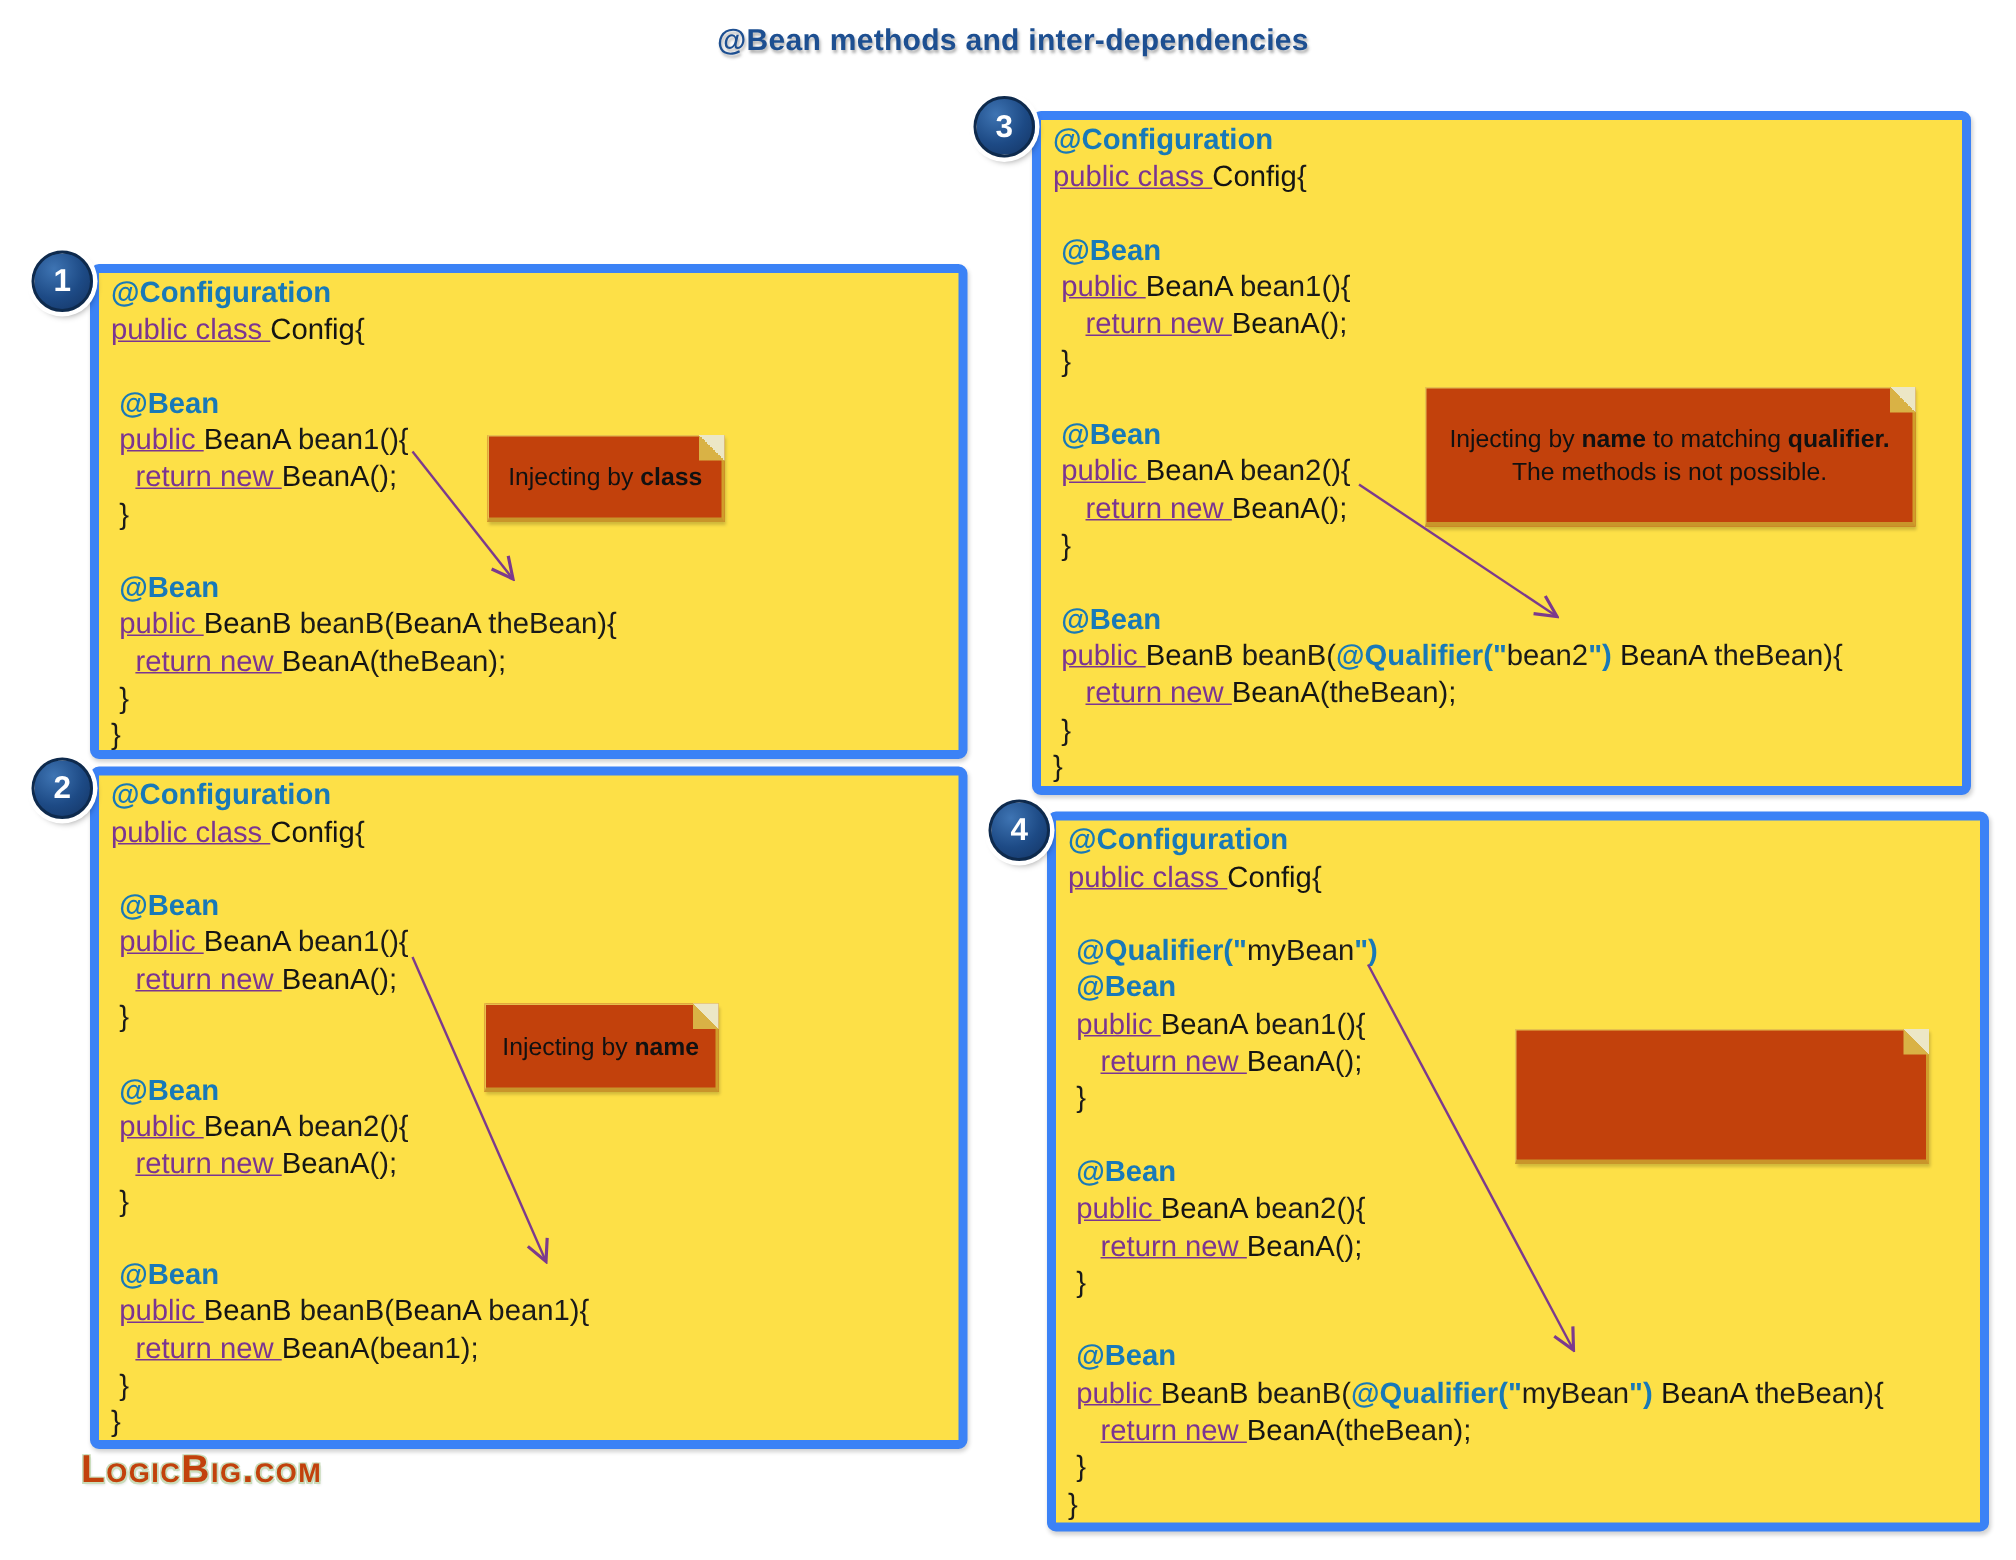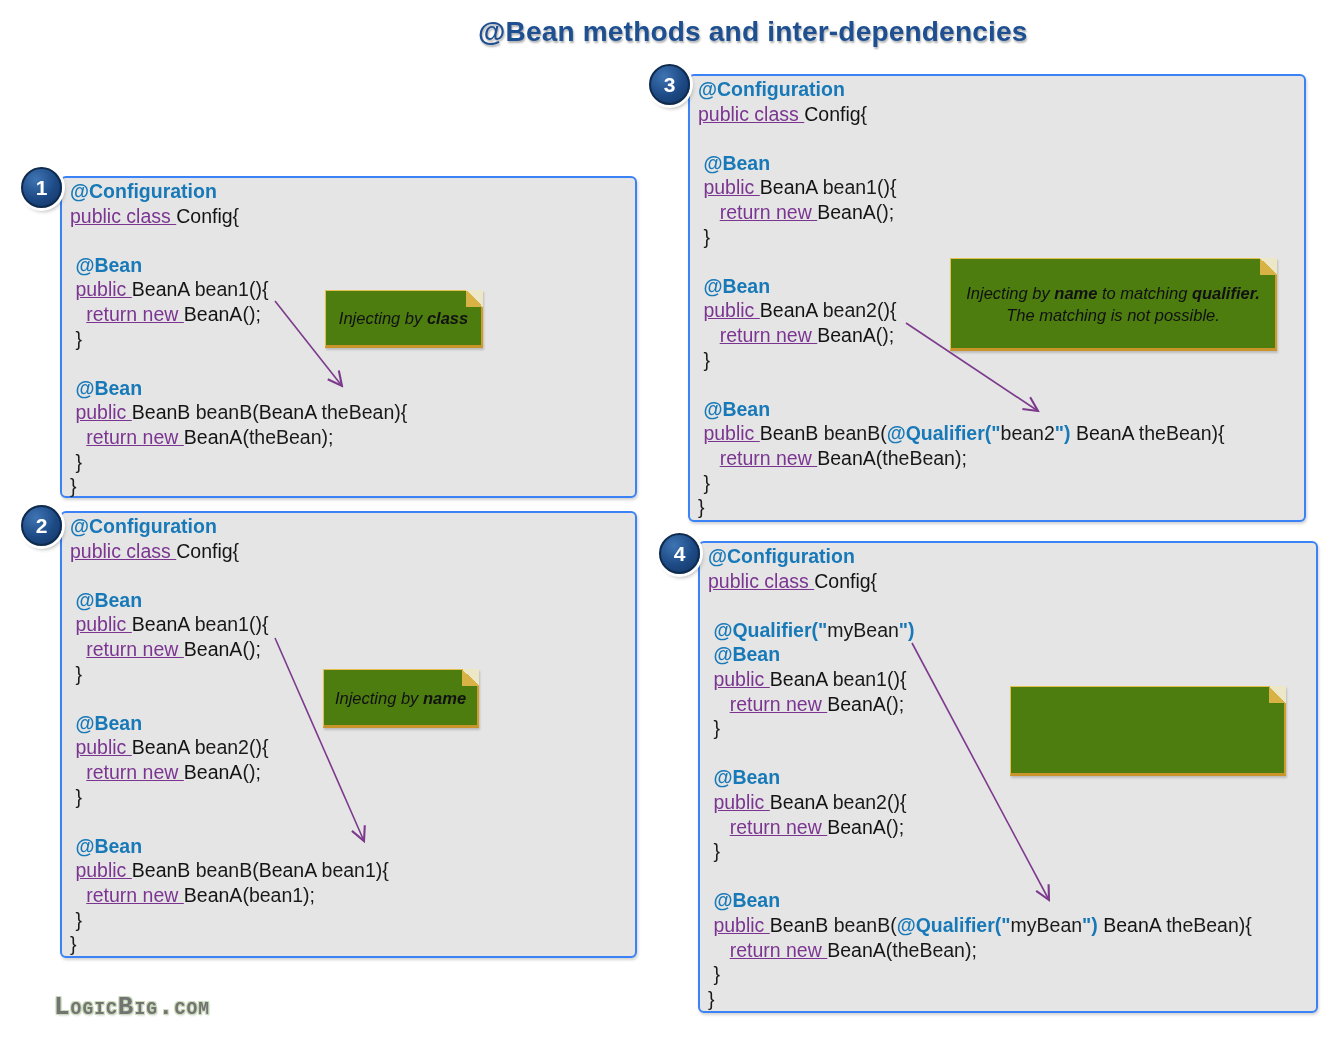--- a/index.html
+++ b/index.html
@@ -1,26 +1,26 @@
 <!DOCTYPE html>
 <html><head>
 <meta charset="utf-8">
 <style>
   html,body{margin:0;padding:0;}
   body{
     width:1344px;height:1040px;position:relative;background:#ffffff;
     font-family:"Liberation Sans",sans-serif;overflow:hidden;
   }
   .title{
-    position:absolute;left:478px;top:16px;font-size:28px;font-weight:bold;
+    position:absolute;left:478px;top:16px;font-size:20px;font-weight:bold;
     color:#1d4f91;white-space:nowrap;letter-spacing:0.2px;
     text-shadow:1px 2px 2px rgba(80,80,80,0.45);
   }
   .panel{
-    position:absolute;background:#e5e5e5;border:2px solid #3b82f6;
+    position:absolute;background:#fde047;border:6px solid #3b82f6;
     border-radius:6px;box-shadow:1px 2px 3px rgba(0,0,0,0.18);
   }
   .p1{left:60px;top:176px;width:573px;height:318px;}
   .p2{left:60px;top:511px;width:573px;height:443px;}
   .p3{left:688px;top:74px;width:614px;height:444px;}
   .p4{left:698px;top:541px;width:616px;height:468px;}
   .code{
     padding:1px 8px;white-space:pre;font-size:19.5px;line-height:24.6px;
     color:#1a1a1a;
   }
@@ -34,42 +34,42 @@
     border:2px solid #0e2a4d;
     box-shadow:0 0 0 3px #ffffff, 2px 3px 4px rgba(0,0,0,0.35);
     color:#ffffff;font-weight:bold;font-size:21px;
     display:flex;align-items:center;justify-content:center;z-index:5;
   }
   .b1{left:21px;top:167px;}
   .b2{left:21px;top:505px;}
   .b3{left:649px;top:64px;}
   .b4{left:659px;top:533px;}
   .note{
-    position:absolute;background:#4d7c0f;
+    position:absolute;background:#c2410c;
     border-top:1px solid #e6c04e;border-left:1px solid #e6c04e;
     border-right:2px solid #d09d2b;border-bottom:3px solid #c9952a;
     display:flex;flex-direction:column;justify-content:center;
     text-align:center;font-size:16.5px;line-height:22px;color:#111111;
-    z-index:4;box-shadow:1px 2px 2px rgba(0,0,0,0.18);font-style:italic;
+    z-index:4;box-shadow:1px 2px 2px rgba(0,0,0,0.18);
   }
   .note::after{
     content:"";position:absolute;top:-1px;right:-2px;width:17px;height:17px;
     background:linear-gradient(225deg,#ece7c6 50%,#d9b245 50%);
   }
   .n{font-weight:normal;}
   .nb{font-weight:bold;}
   .n1{left:325px;top:290px;width:155px;height:54px;}
   .n2{left:323px;top:669px;width:153px;height:55px;}
   .n3{left:950px;top:258px;width:324px;height:89px;}
   .n4{left:1010px;top:686px;width:273px;height:86px;}
   .arrows{position:absolute;left:0;top:0;z-index:6;pointer-events:none;}
   .watermark{
-    position:absolute;left:54px;top:992px;
-    font-family:Liberation Mono, monospace;font-weight:bold;font-size:26px;
-    font-variant:small-caps;letter-spacing:1px;color:#737373;
+    position:absolute;left:54px;top:964px;
+    font-family:Liberation Sans, sans-serif;font-weight:bold;font-size:26px;
+    font-variant:small-caps;letter-spacing:1px;color:#c2410c;
     text-shadow:-1px -1px 0 #c9dcba, 1px -1px 0 #c9dcba, -1px 1px 0 #c9dcba,
                  1px 1px 0 #c9dcba, 1px 2px 2px rgba(0,0,0,0.12);
   }
 </style>
 </head>
 <body>
 
 <div class="title">@Bean methods and inter-dependencies</div>
 
 <div class="panel p1">
@@ -96,21 +96,21 @@
     </div>
 </div>
 <div class="note n2">
   <div class="note-body">
       <div><span class="n">Injecting by </span><span class="nb">name</span></div>
     </div>
 </div>
 <div class="note n3">
   <div class="note-body">
       <div><span class="n">Injecting by </span><span class="nb">name</span><span class="n"> to matching </span><span class="nb">qualifier.</span></div>
-      <div><span class="n">The matching is not possible.</span></div>
+      <div><span class="n">The methods is not possible.</span></div>
     </div>
 </div>
 <div class="note n4">
   <div class="note-body">
     </div>
 </div>
 
 <svg class="arrows" width="1344" height="1040">
   <defs>
     <marker id="ah" viewBox="0 0 10 10" refX="9" refY="5" markerWidth="11" markerHeight="11" orient="auto-start-reverse">

